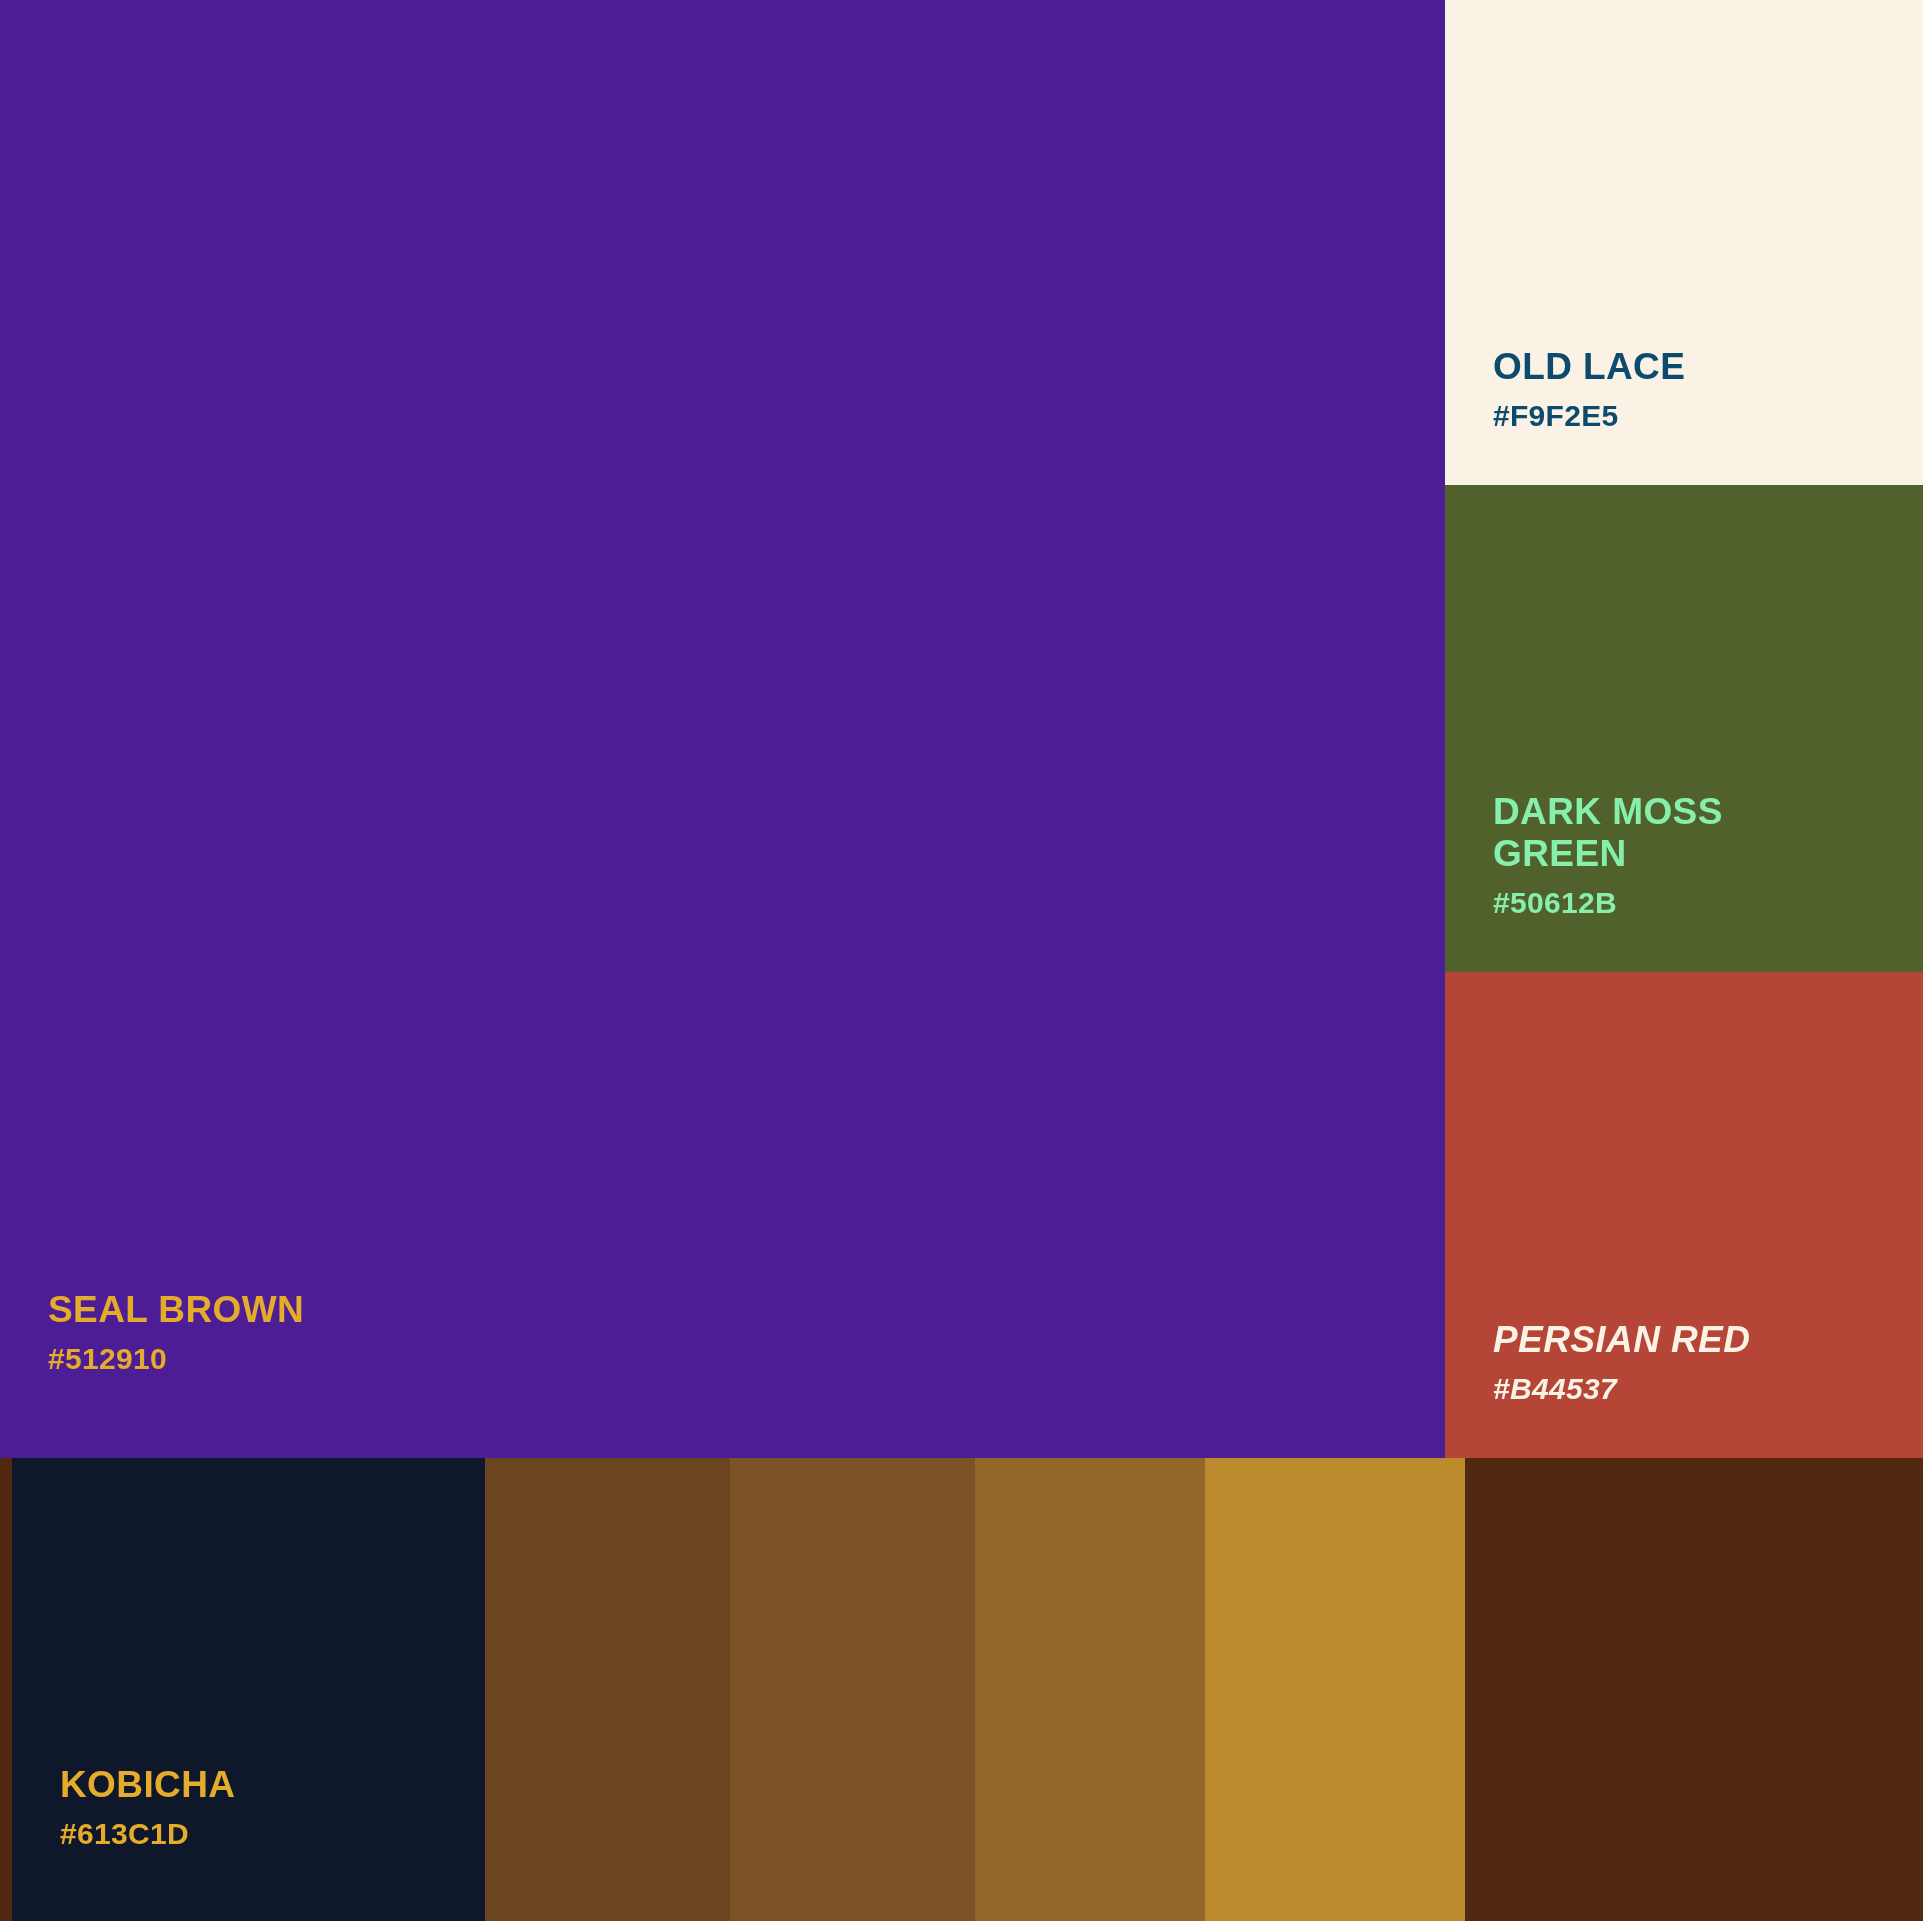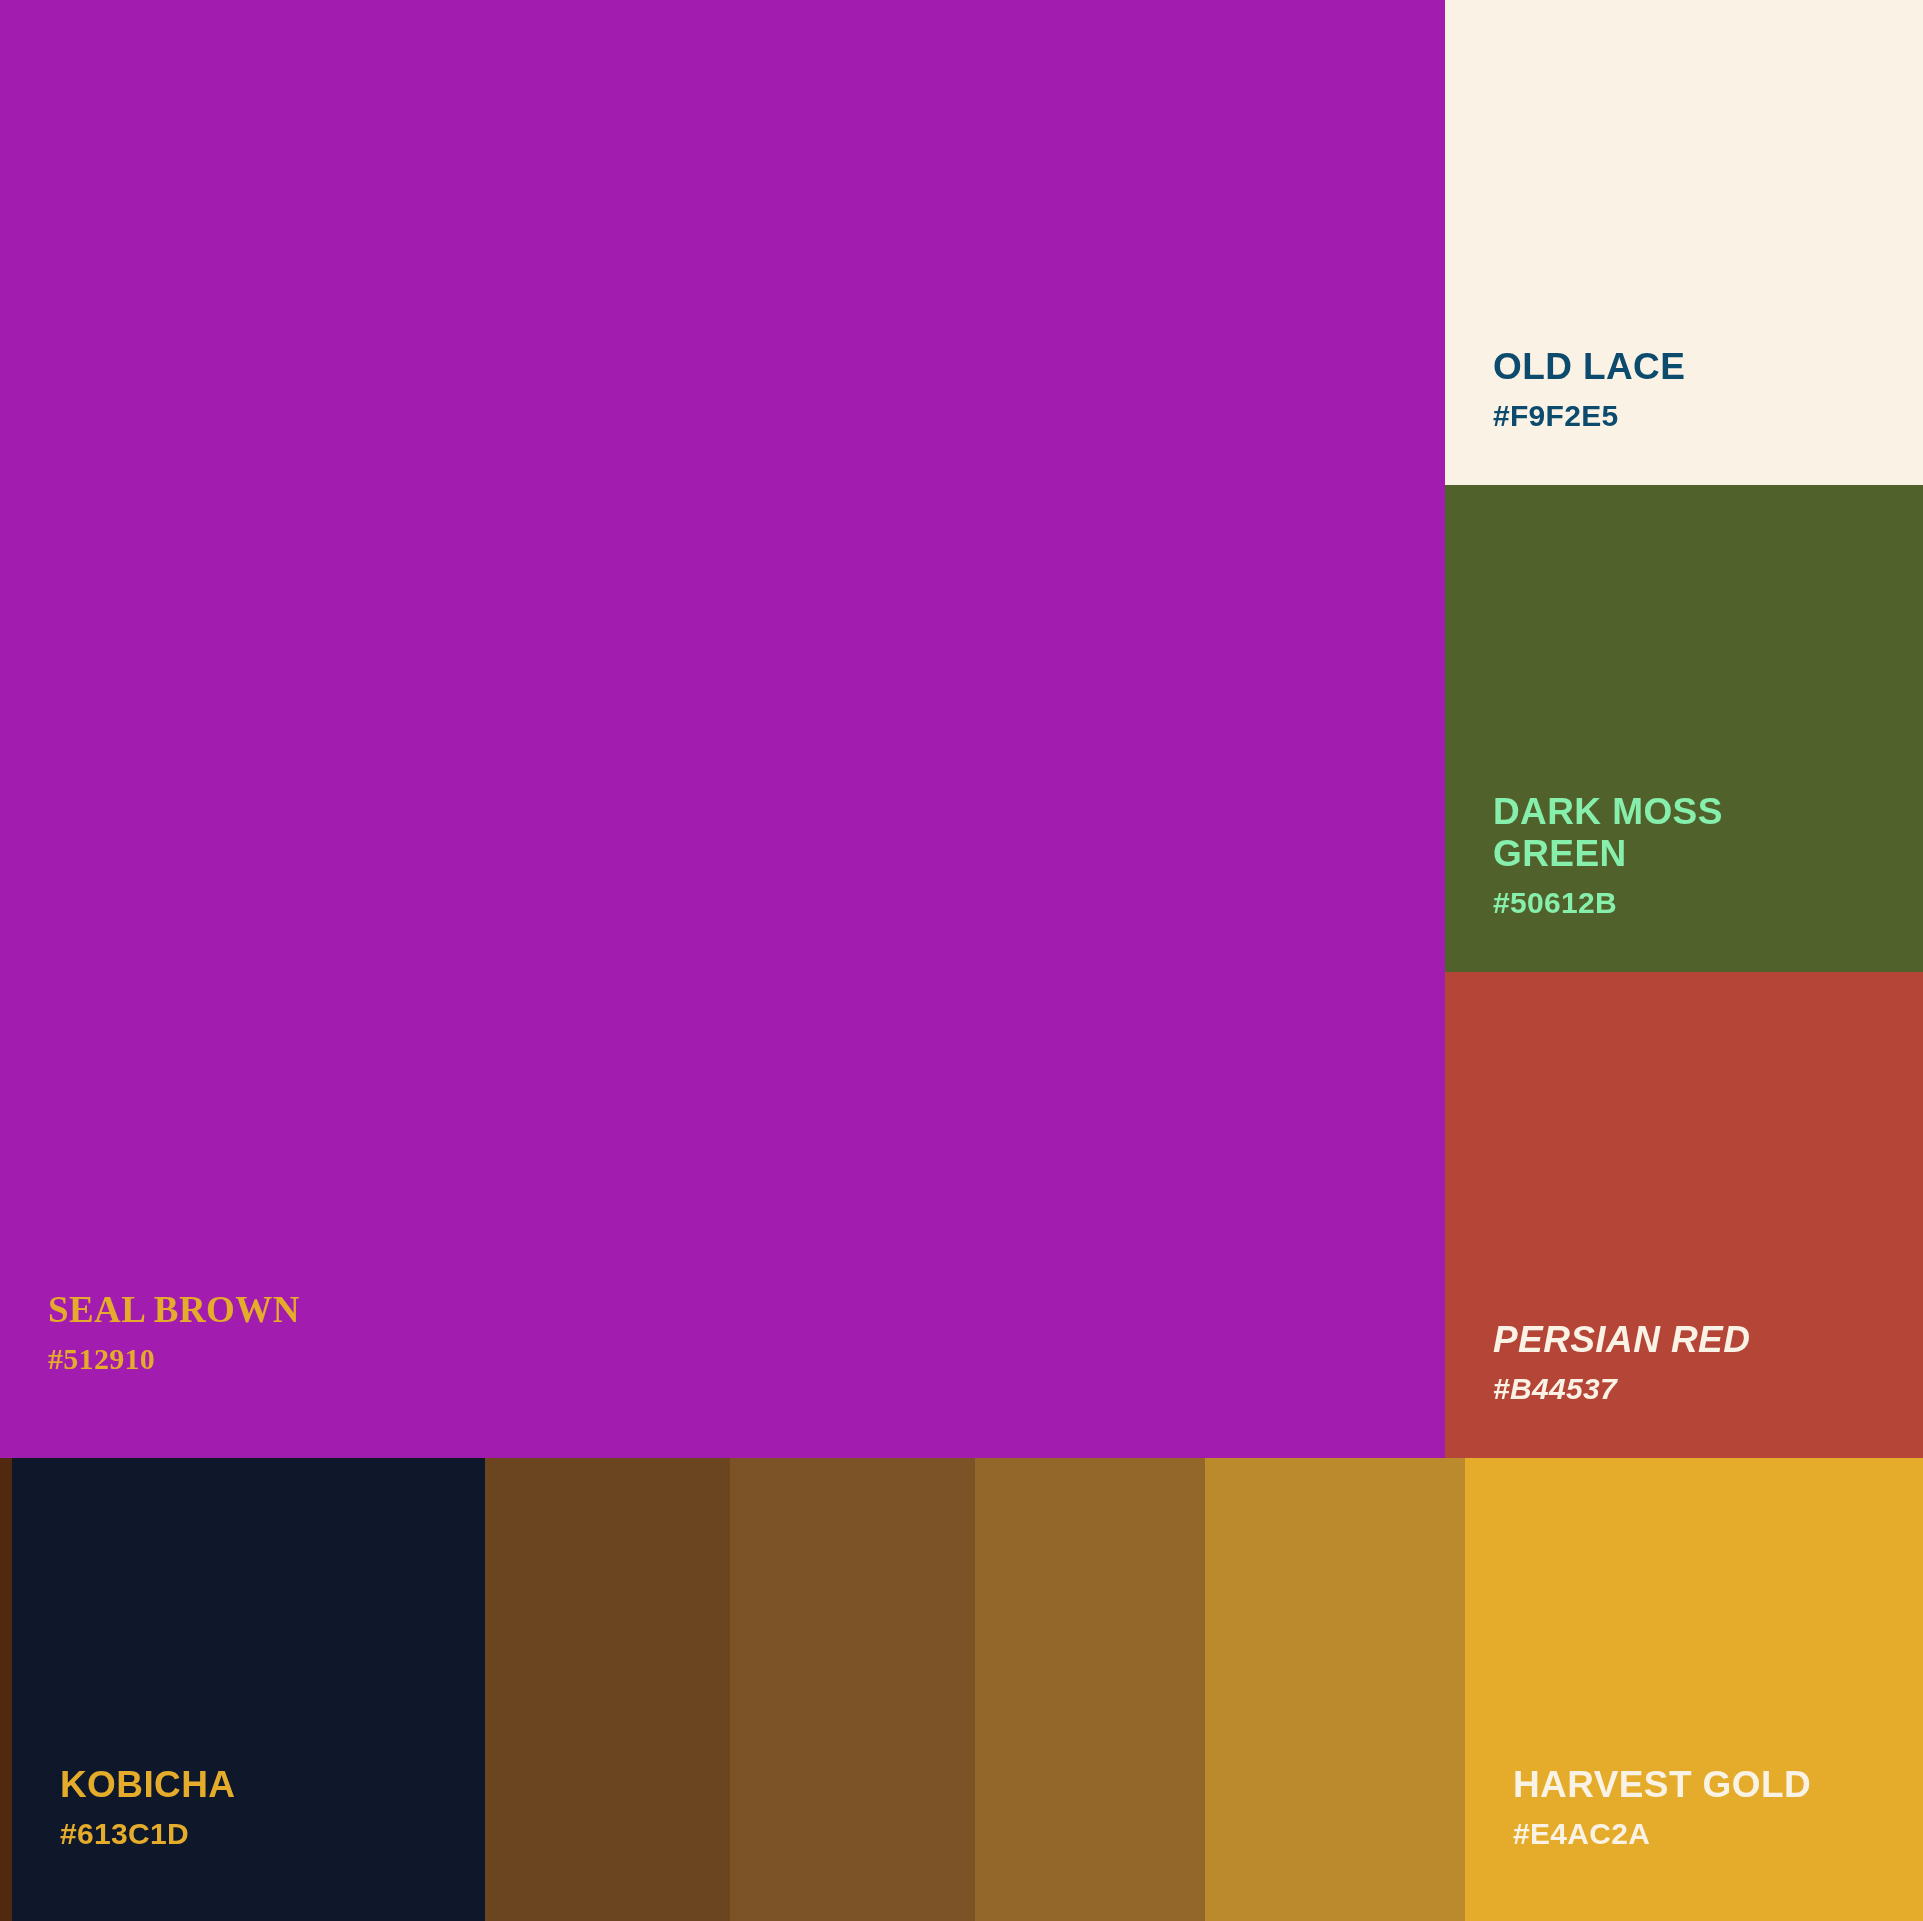--- a/index.html
+++ b/index.html
@@ -73,21 +73,21 @@
     position:absolute;
     top:0; height:463px;
   }
   .ramp-band .swatch-label { bottom:72px; left:48px; }
 </style>
 </head>
 <body>
 
 <div id="palette">
 
-  <div class="swatch" id="seal-brown" style="background: #a21caf; font-family: Liberation Serif, serif;">
+  <div class="swatch" id="seal-brown" style="background: #4c1d95;">
     <div class="swatch-label" style="color: rgb(228, 172, 42);">
       <div class="swatch-name">SEAL BROWN</div>
       <div class="swatch-hex">#512910</div>
     </div>
   </div>
 
   <div class="swatch" id="old-lace" style="background: rgb(249, 242, 229);">
     <div class="swatch-label" style="color: #0c4a6e;">
       <div class="swatch-name">OLD LACE</div>
       <div class="swatch-hex">#F9F2E5</div>
@@ -113,21 +113,15 @@
       <div class="ramp-band" id="kobicha" style="left: 12px; width: 485px; background: #0f172a;">
         <div class="swatch-label" style="color: rgb(228, 172, 42);">
           <div class="swatch-name">KOBICHA</div>
           <div class="swatch-hex">#613C1D</div>
         </div>
       </div>
       <div class="ramp-band" id="ramp-step-2" style="left: 485px; width: 245px; background: rgb(107, 68, 32);"></div>
       <div class="ramp-band" id="ramp-step-3" style="left: 730px; width: 245px; background: rgb(124, 83, 38);"></div>
       <div class="ramp-band" id="ramp-step-4" style="left: 975px; width: 230px; background: rgb(146, 103, 41);"></div>
       <div class="ramp-band" id="ramp-step-5" style="left: 1205px; width: 260px; background: rgb(186, 138, 44);"></div>
-      <div class="ramp-band" id="harvest-gold" style="left: 1465px; width: 458px; background: rgb(228, 172, 42);">
-        <div class="swatch-label" style="color: rgb(249, 242, 229);">
-          <div class="swatch-name">HARVEST GOLD</div>
-          <div class="swatch-hex">#E4AC2A</div>
-        </div>
-      </div>
     </div>
 
 </div>
 
 </body></html>

